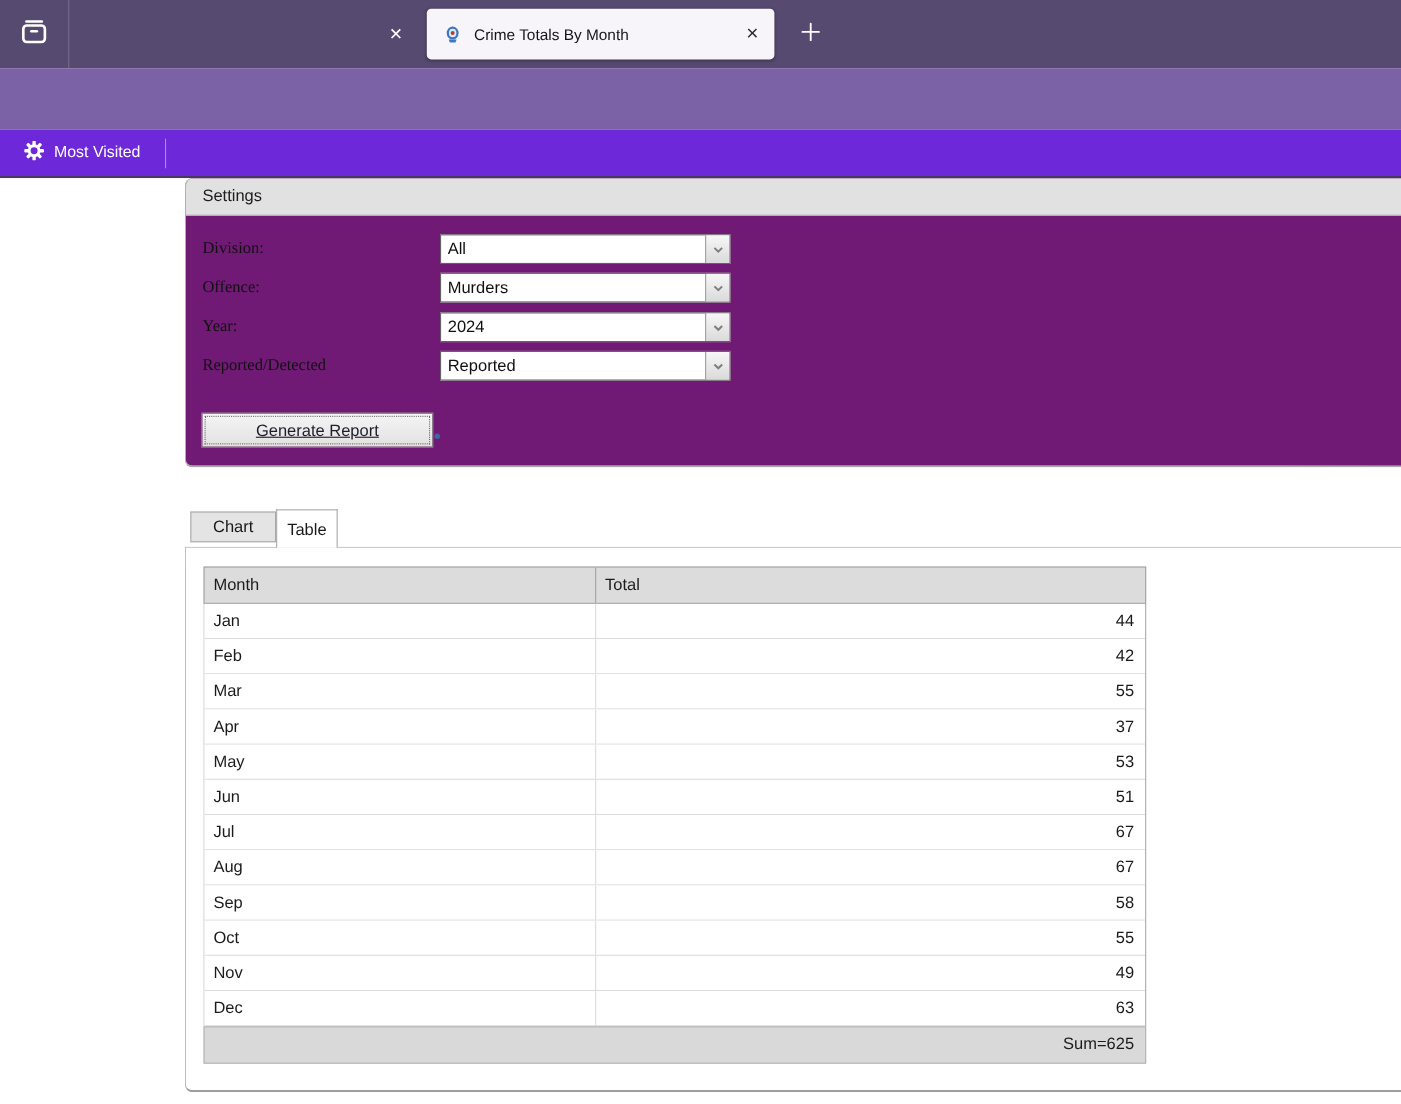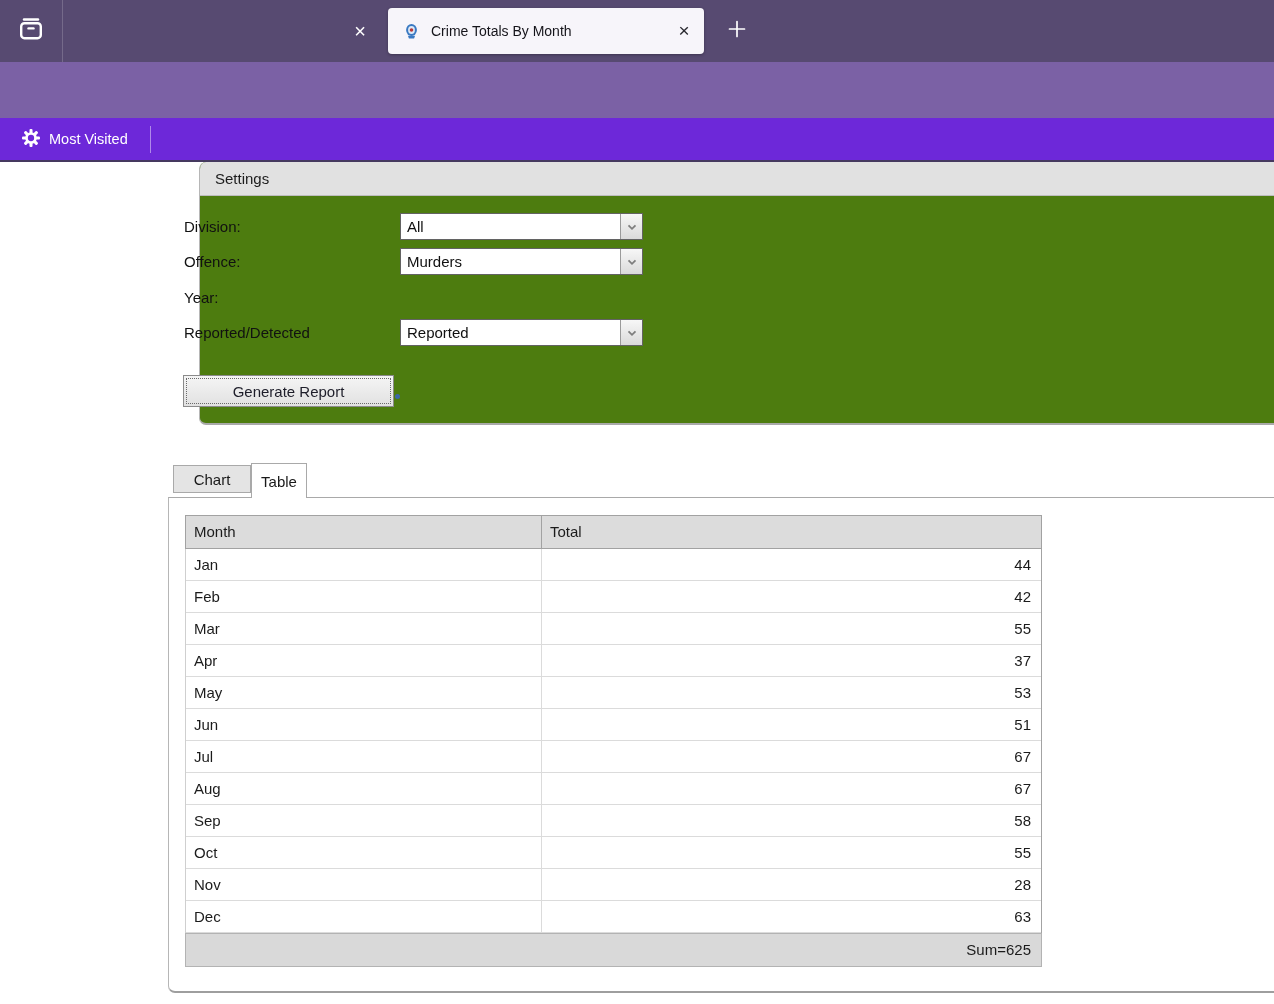--- a/index.html
+++ b/index.html
@@ -38,39 +38,39 @@
 
   .bookmarks{position:absolute;left:0;top:118px;width:100%;height:42px;background:#6d28d9;}
   .most-visited{position:absolute;left:14px;top:6px;height:30px;display:flex;align-items:center;
     gap:9px;color:#fff;font-size:14.5px;padding:0 8px;border-radius:4px;cursor:pointer;}
   .bm-sep{position:absolute;left:150px;top:8px;width:1px;height:27px;background:rgba(255,255,255,0.45);}
   .chrome-edge{position:absolute;left:0;top:160px;width:100%;height:2px;background:#45395f;}
 
   
   .page{position:absolute;left:0;top:162px;width:100%;height:842px;background:#fff;}
 
-  .settings-panel{position:absolute;left:168px;right:0;top:0;height:261px;background:#4d7c0f;
+  .settings-panel{position:absolute;left:168px;right:0;top:0;height:261px;background:#701a75;
     border-left:1px solid #b6b6b6;border-bottom:2px solid #a9a9a9;
-    border-radius:7px 0 0 7px;overflow:hidden;margin-left:31px;}
+    border-radius:7px 0 0 7px;overflow:hidden;}
   .settings-header{height:33px;background:#e1e1e1;border-bottom:1px solid #bdbdbd;
     line-height:33px;padding-left:15px;font-size:15px;color:#1c1c1c;}
 
-  .f-label{position:absolute;left:184px;width:212px;font-size:15px;color:#111;line-height:27px;}
-  .f-select{position:absolute;left:400px;width:243px;height:27px;background:#fff;
+  .f-label{position:absolute;left:184px;width:212px;font-size:15px;color:#111;line-height:27px;font-family:Liberation Serif, serif;}
+  .f-select{position:absolute;left:400px;width:264px;height:27px;background:#fff;
     border:1px solid #636363;box-sizing:border-box;display:flex;align-items:stretch;cursor:pointer;}
   .sel-text{flex:1;padding-left:6px;font-size:15px;color:#101010;line-height:25px;white-space:nowrap;overflow:hidden;}
   .sel-btn{width:21px;background:linear-gradient(#f7f7f7,#dadada);border-left:1px solid #9a9a9a;
     display:flex;align-items:center;justify-content:center;}
   .row1{top:51px;} .row2{top:86px;} .row3{top:122px;} .row4{top:157px;}
 
   .gen-btn{position:absolute;left:183px;top:213px;width:211px;height:32px;
     background:linear-gradient(#f5f5f5,#e1e1e1);border:1px solid #8b8b8b;box-sizing:border-box;
     outline:1px dotted #6a6a6a;outline-offset:-4px;
     font-size:15px;color:#1d1d29;display:flex;align-items:center;justify-content:center;
-    font-family:"Liberation Sans",sans-serif;cursor:pointer;}
+    font-family:"Liberation Sans",sans-serif;cursor:pointer;text-decoration:underline;}
   .blue-dot{position:absolute;left:395px;top:232px;width:5px;height:5px;border-radius:50%;background:#3c68a8;}
 
   .vtab{position:absolute;box-sizing:border-box;font-size:15px;color:#191919;
     display:flex;align-items:center;justify-content:center;cursor:pointer;}
   .vtab-chart{left:173px;top:303px;width:78px;height:28px;background:#e4e4e4;border:1px solid #a9a9a9;}
   .vtab-table{left:251px;top:301px;width:56px;height:35px;background:#fff;border:1px solid #a9a9a9;
     border-bottom:none;z-index:3;}
 
   .content-box{position:absolute;left:168px;right:0;top:335px;height:493px;background:#fff;
     border-top:1px solid #a9a9a9;border-left:1px solid #b6b6b6;border-bottom:2px solid #9e9e9e;
@@ -224,20 +224,28 @@
   <div class="f-select row2">
     <span class="sel-text">Murders</span>
     <span class="sel-btn">
       <svg width="16" height="16" viewBox="0 0 16 16">
           <path d="M4.5 6.3 8 9.8l3.5-3.5" fill="none" stroke="#7e7e7e" stroke-width="1.8"></path>
         </svg>
     </span>
   </div>
 
   <div class="f-label row3">Year:</div>
+  <div class="f-select row3">
+    <span class="sel-text">2024</span>
+    <span class="sel-btn">
+      <svg width="16" height="16" viewBox="0 0 16 16">
+          <path d="M4.5 6.3 8 9.8l3.5-3.5" fill="none" stroke="#7e7e7e" stroke-width="1.8"></path>
+        </svg>
+    </span>
+  </div>
 
   <div class="f-label row4">Reported/Detected</div>
   <div class="f-select row4">
     <span class="sel-text">Reported</span>
     <span class="sel-btn">
       <svg width="16" height="16" viewBox="0 0 16 16">
           <path d="M4.5 6.3 8 9.8l3.5-3.5" fill="none" stroke="#7e7e7e" stroke-width="1.8"></path>
         </svg>
     </span>
   </div>
@@ -290,21 +298,21 @@
           <div class="trow">
             <div class="cell-month">Sep</div>
             <div class="cell-total">58</div>
           </div>
           <div class="trow">
             <div class="cell-month">Oct</div>
             <div class="cell-total">55</div>
           </div>
           <div class="trow">
             <div class="cell-month">Nov</div>
-            <div class="cell-total">28</div>
+            <div class="cell-total">49</div>
           </div>
           <div class="trow">
             <div class="cell-month">Dec</div>
             <div class="cell-total">63</div>
           </div>
         </div>
       <div class="tfoot">Sum=625</div>
     </div>
   </div>
 

